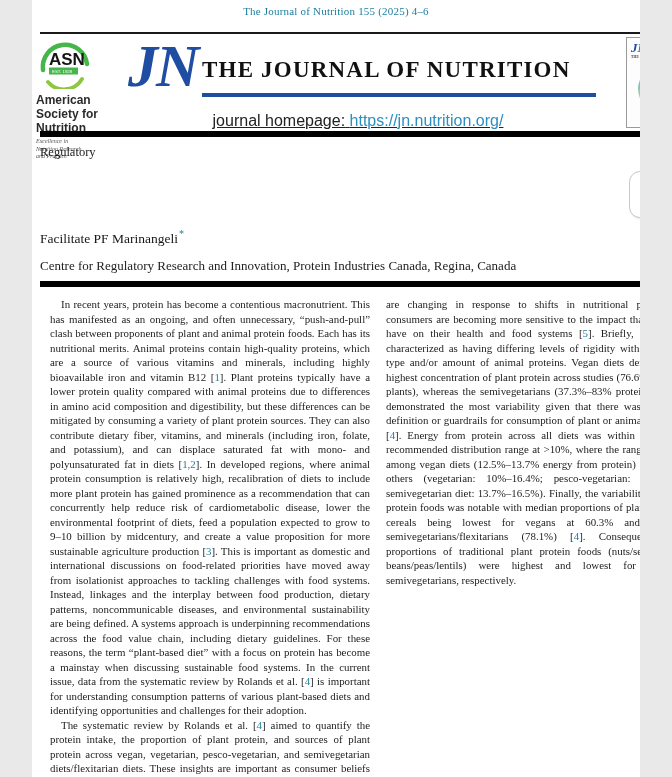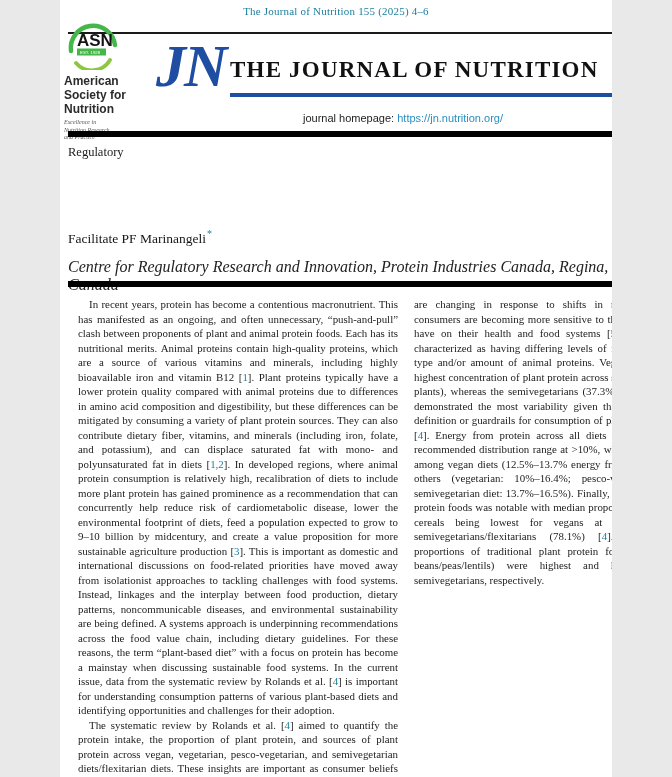--- a/index.html
+++ b/index.html
@@ -1,41 +1,41 @@
 <!DOCTYPE html>
 <html><head>
 <meta charset="utf-8">
 <style>
   * { margin:0; padding:0; box-sizing:border-box; }
   html,body { background:#e9e9e9; }
   .page {
-    position:relative; width:552px; height:777px; margin:0 auto;
+    position:relative; width:608px; height:777px; margin:0 auto;
     background:#ffffff; overflow:hidden;
     font-family:"Liberation Serif", serif; color:#1c1c1c;
   }
   .citation {
     position:absolute; top:5px; left:0; right:0; text-align:center;
     font-size:11px; color:#1b7e9f; letter-spacing:.2px;
   }
   .rule-thin { position:absolute; top:32px; left:8px; width:656px; height:2px; background:#1a1a1a; }
 
   
-  .asn { position:absolute; left:4px; top:20px; width:92px; }
+  .asn { position:absolute; left:4px; top:39px; width:92px; }
   .asn-name { font-family:"Liberation Sans", sans-serif; font-size:12px; line-height:1.15;
               color:#2b2b2b; white-space:pre-line; margin-top:1px;font-weight:bold; }
   .asn-tagline { font-size:6px; font-style:italic; color:#555; white-space:pre-line; margin-top:3px; line-height:1.2; }
 
   
   .jn-big { position:absolute; left:96px; top:36px; font-style:italic; font-weight:bold;
             font-size:60px; line-height:1; color:#1f4da1; letter-spacing:-2px; }
   .journal-title { position:absolute; left:170px; top:57px; font-weight:bold; font-size:23px;
                    letter-spacing:1.2px; color:#111; white-space:nowrap; }
   .title-underline { position:absolute; left:170px; top:93px; width:394px; height:4px; background:#1f4da1; }
-  .homepage { position:absolute; left:109px; top:112px; width:468px; text-align:center;
-              font-family:"Liberation Sans", sans-serif; font-size:11px; color:#222; }
+  .homepage { position:absolute; left:92px; top:112px; width:468px; text-align:center;
+              font-family:"Liberation Sans", sans-serif; font-size:16px; color:#222;text-decoration:underline; }
   .homepage a { color:#2b8fc0; text-decoration:none; }
 
   
   .cover { position:absolute; left:594px; top:37px; width:68px; height:91px;
            border:1px solid #9a9a9a; background:#fdfdfd; overflow:hidden; }
   .cover-vol { position:absolute; right:3px; top:3px; width:16px; height:2px; background:#c0c0c0; }
   .cover-jn { position:absolute; left:4px; top:2px; font-style:italic; font-weight:bold;
               font-size:13px; color:#1f4da1; }
   .cover-title { position:absolute; left:4px; top:17px; font-size:3.5px; font-weight:bold;
                  color:#333; letter-spacing:.2px; }
@@ -56,21 +56,21 @@
   
   .badge { position:absolute; left:597px; top:171px; width:56px; height:47px;
            border:1px solid #c9c9c9; border-radius:11px; background:#fff;
            box-shadow:1px 1px 2px rgba(0,0,0,.12);
            display:flex; flex-direction:column; align-items:center; justify-content:center; gap:1px; }
   .badge-label { font-family:"Liberation Sans", sans-serif; font-size:7.5px; line-height:1.2;
                  color:#7d8b98; text-align:center; white-space:pre-line; }
 
   .author-line { position:absolute; left:8px; top:228px; font-size:13.5px; color:#161616; }
   .author-mark { color:#1b7e9f; font-size:10px; vertical-align:super; margin-left:1px; }
-  .affiliation { position:absolute; left:8px; top:258px; font-style:italic; font-size:16px; color:#222; }
+  .affiliation { position:absolute; left:8px; top:258px; font-size:13px; color:#222; }
 
   
   .body-text {
     position:absolute; left:18px; top:297px; width:656px; height:480px;
     column-count:2; column-gap:16px; column-fill:auto; overflow:hidden;
     font-size:10.9px; line-height:14.5px; text-align:justify; color:#1c1c1c;
   }
   .body-text p { text-indent:11px; margin:0; }
   .ref { color:#1b7e9f; }
 </style>

